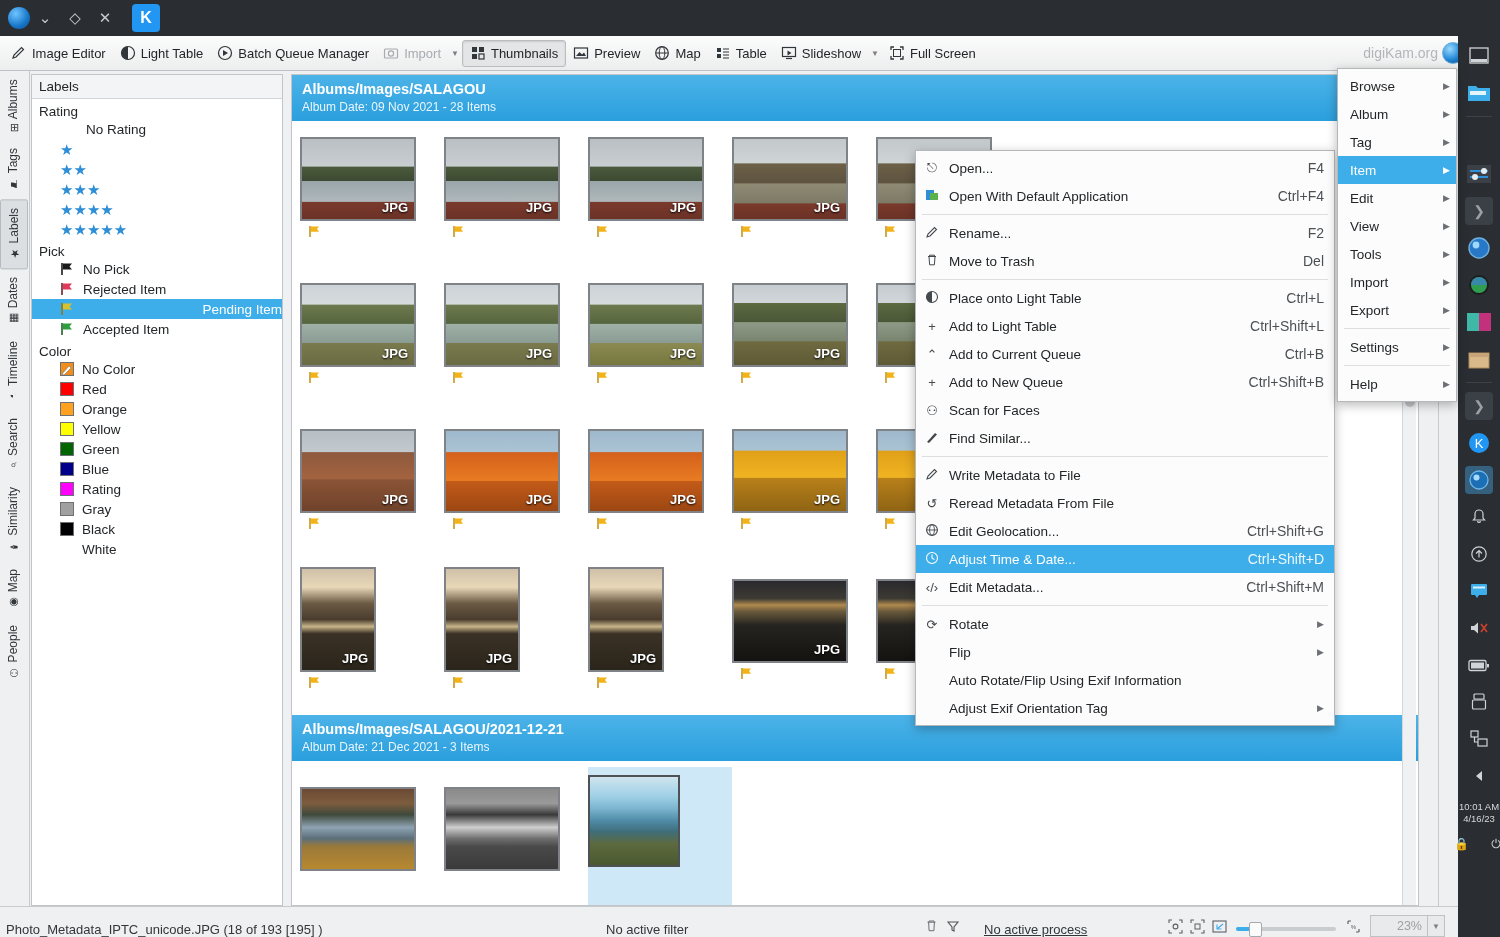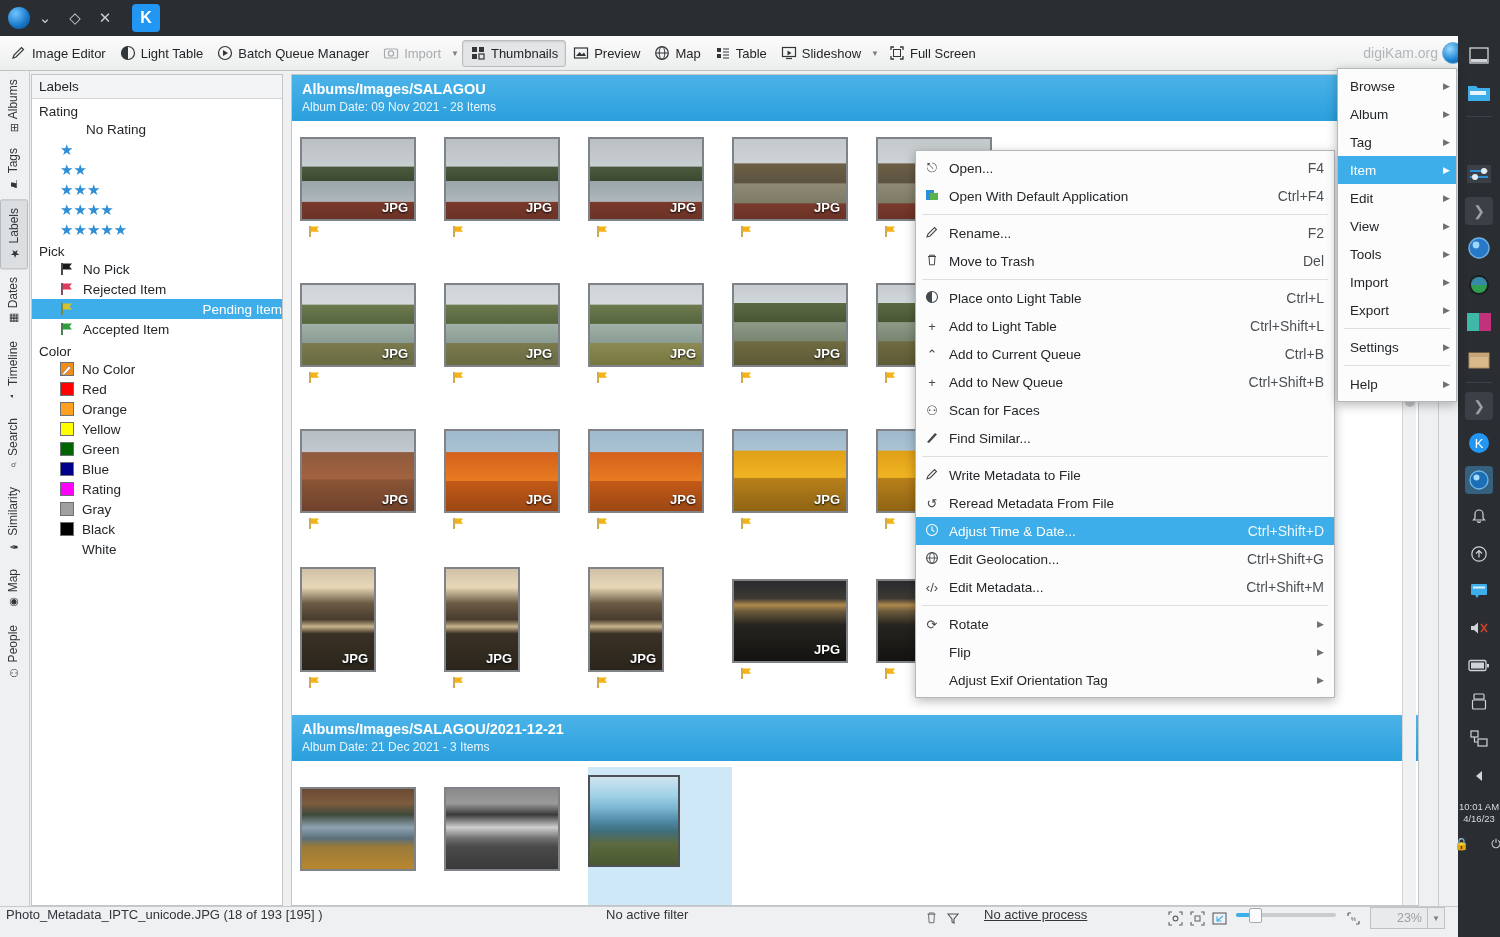--- a/index.html
+++ b/index.html
@@ -131,21 +131,21 @@
   .dicon{ width:28px; height:28px; border-radius:4px; display:flex;
      align-items:center; justify-content:center; color:#cfd3d6; font-size:14px;
      flex:0 0 28px;}
   .dicon.selbox{ background:#35617f; }
   .dsep{ width:26px;height:1px;background:#3c4248; flex:0 0 1px;}
   #clock{ color:#d6dadd; font-size:9.5px; text-align:center; line-height:12px; margin-top:2px;}
 
   
   #statusbar{ position:absolute; left:0; bottom:0; width:1458px; height:31px;
      background:#eff0f1; border-top:1px solid #c8cbcd;
-     display:flex; align-items:flex-start; font-size:13px; color:#31363b; }
+     display:flex; align-items:flex-end; font-size:13px; color:#31363b; }
   #statusbar .sbtext{ padding-left:6px; }
   .sbicon{ width:22px;height:22px;display:flex;align-items:center;justify-content:center;
      color:#5b6066; font-size:13px; }
   #zoomslider{ position:relative; width:100px; height:16px; display:flex; align-items:center; }
   #zoomslider .track{ position:absolute; left:0; right:0; height:4px; background:#c9cdd0;
      border-radius:2px; }
   #zoomslider .fill{ position:absolute; left:0; width:16px; height:4px; background:#3daee9;
      border-radius:2px; }
   #zoomslider .knob{ position:absolute; left:13px; width:13px; height:15px;
      background:#fbfbfb; border:1px solid #a6aaad; border-radius:2px; }
@@ -816,56 +816,61 @@
         </svg>
     </span>
     <span class="mlabel">Write Metadata to File</span>
     <span class="msc"></span>
   </div>
   <div class="mi">
     <span class="micon">↺</span>
     <span class="mlabel">Reread Metadata From File</span>
     <span class="msc"></span>
   </div>
+  <div class="mi">
+    <span class="micon">
+      <svg width="14" height="14" viewBox="0 0 14 14">
+          <circle cx="7" cy="7" r="5.4" fill="none" stroke="#44494e" stroke-width="1.1"></circle>
+          <ellipse cx="7" cy="7" rx="2.4" ry="5.4" fill="none" stroke="#44494e" stroke-width=".9"></ellipse>
+          <path d="M1.6 7h10.8" stroke="#44494e" stroke-width=".9"></path>
+        </svg>
+    </span>
+    <span class="mlabel">Edit Geolocation...</span>
+    <span class="msc">Ctrl+Shift+G</span>
+  </div>
   <div class="mi sel">
     <span class="micon">
       <svg width="14" height="14" viewBox="0 0 14 14">
           <circle cx="7" cy="7" r="5.5" fill="none" stroke="#ffffff" stroke-width="1.1"></circle>
           <path d="M7 3.6V7l2.4 1.6" fill="none" stroke="#ffffff" stroke-width="1.1"></path>
         </svg>
     </span>
     <span class="mlabel">Adjust Time &amp; Date...</span>
     <span class="msc">Ctrl+Shift+D</span>
   </div>
   <div class="mi">
-    <span class="micon">
-      <svg width="14" height="14" viewBox="0 0 14 14">
-          <circle cx="7" cy="7" r="5.4" fill="none" stroke="#44494e" stroke-width="1.1"></circle>
-          <ellipse cx="7" cy="7" rx="2.4" ry="5.4" fill="none" stroke="#44494e" stroke-width=".9"></ellipse>
-          <path d="M1.6 7h10.8" stroke="#44494e" stroke-width=".9"></path>
-        </svg>
-    </span>
-    <span class="mlabel">Edit Geolocation...</span>
-    <span class="msc">Ctrl+Shift+G</span>
-  </div>
-  <div class="mi">
     <span class="micon">‹/›</span>
     <span class="mlabel">Edit Metadata...</span>
     <span class="msc">Ctrl+Shift+M</span>
   </div>
   <div class="msep"></div>
   <div class="mi">
     <span class="micon">⟳</span>
     <span class="mlabel">Rotate</span>
     <span class="submark">▶</span>
   </div>
   <div class="mi">
     <span class="micon"></span>
     <span class="mlabel">Flip</span>
     <span class="submark">▶</span>
+  </div>
+  <div class="mi">
+    <span class="micon"></span>
+    <span class="mlabel">Auto Rotate/Flip Using Exif Information</span>
+    <span class="msc"></span>
   </div>
   <div class="mi">
     <span class="micon"></span>
     <span class="mlabel">Adjust Exif Orientation Tag</span>
     <span class="submark">▶</span>
   </div>
 </div>
 
 <div id="appmenu">
   <div class="mi">

